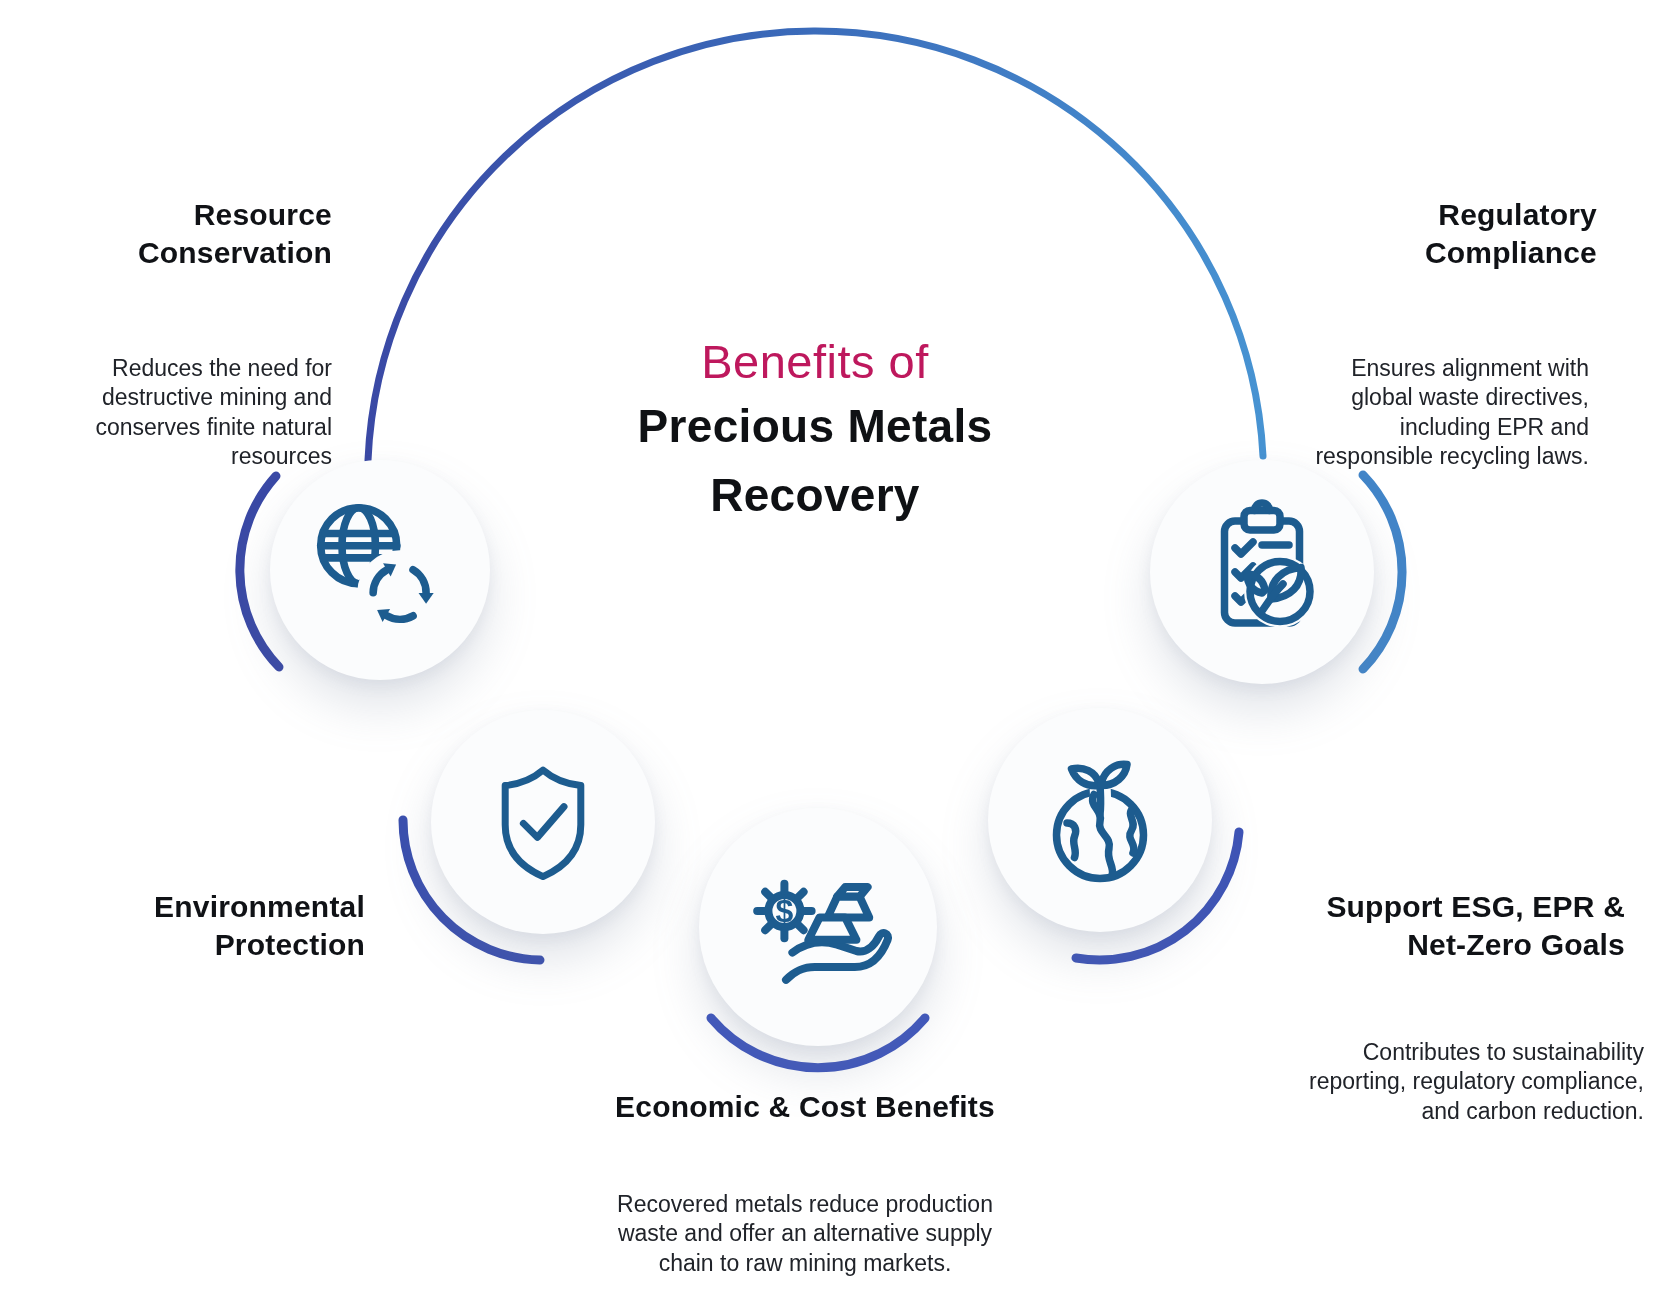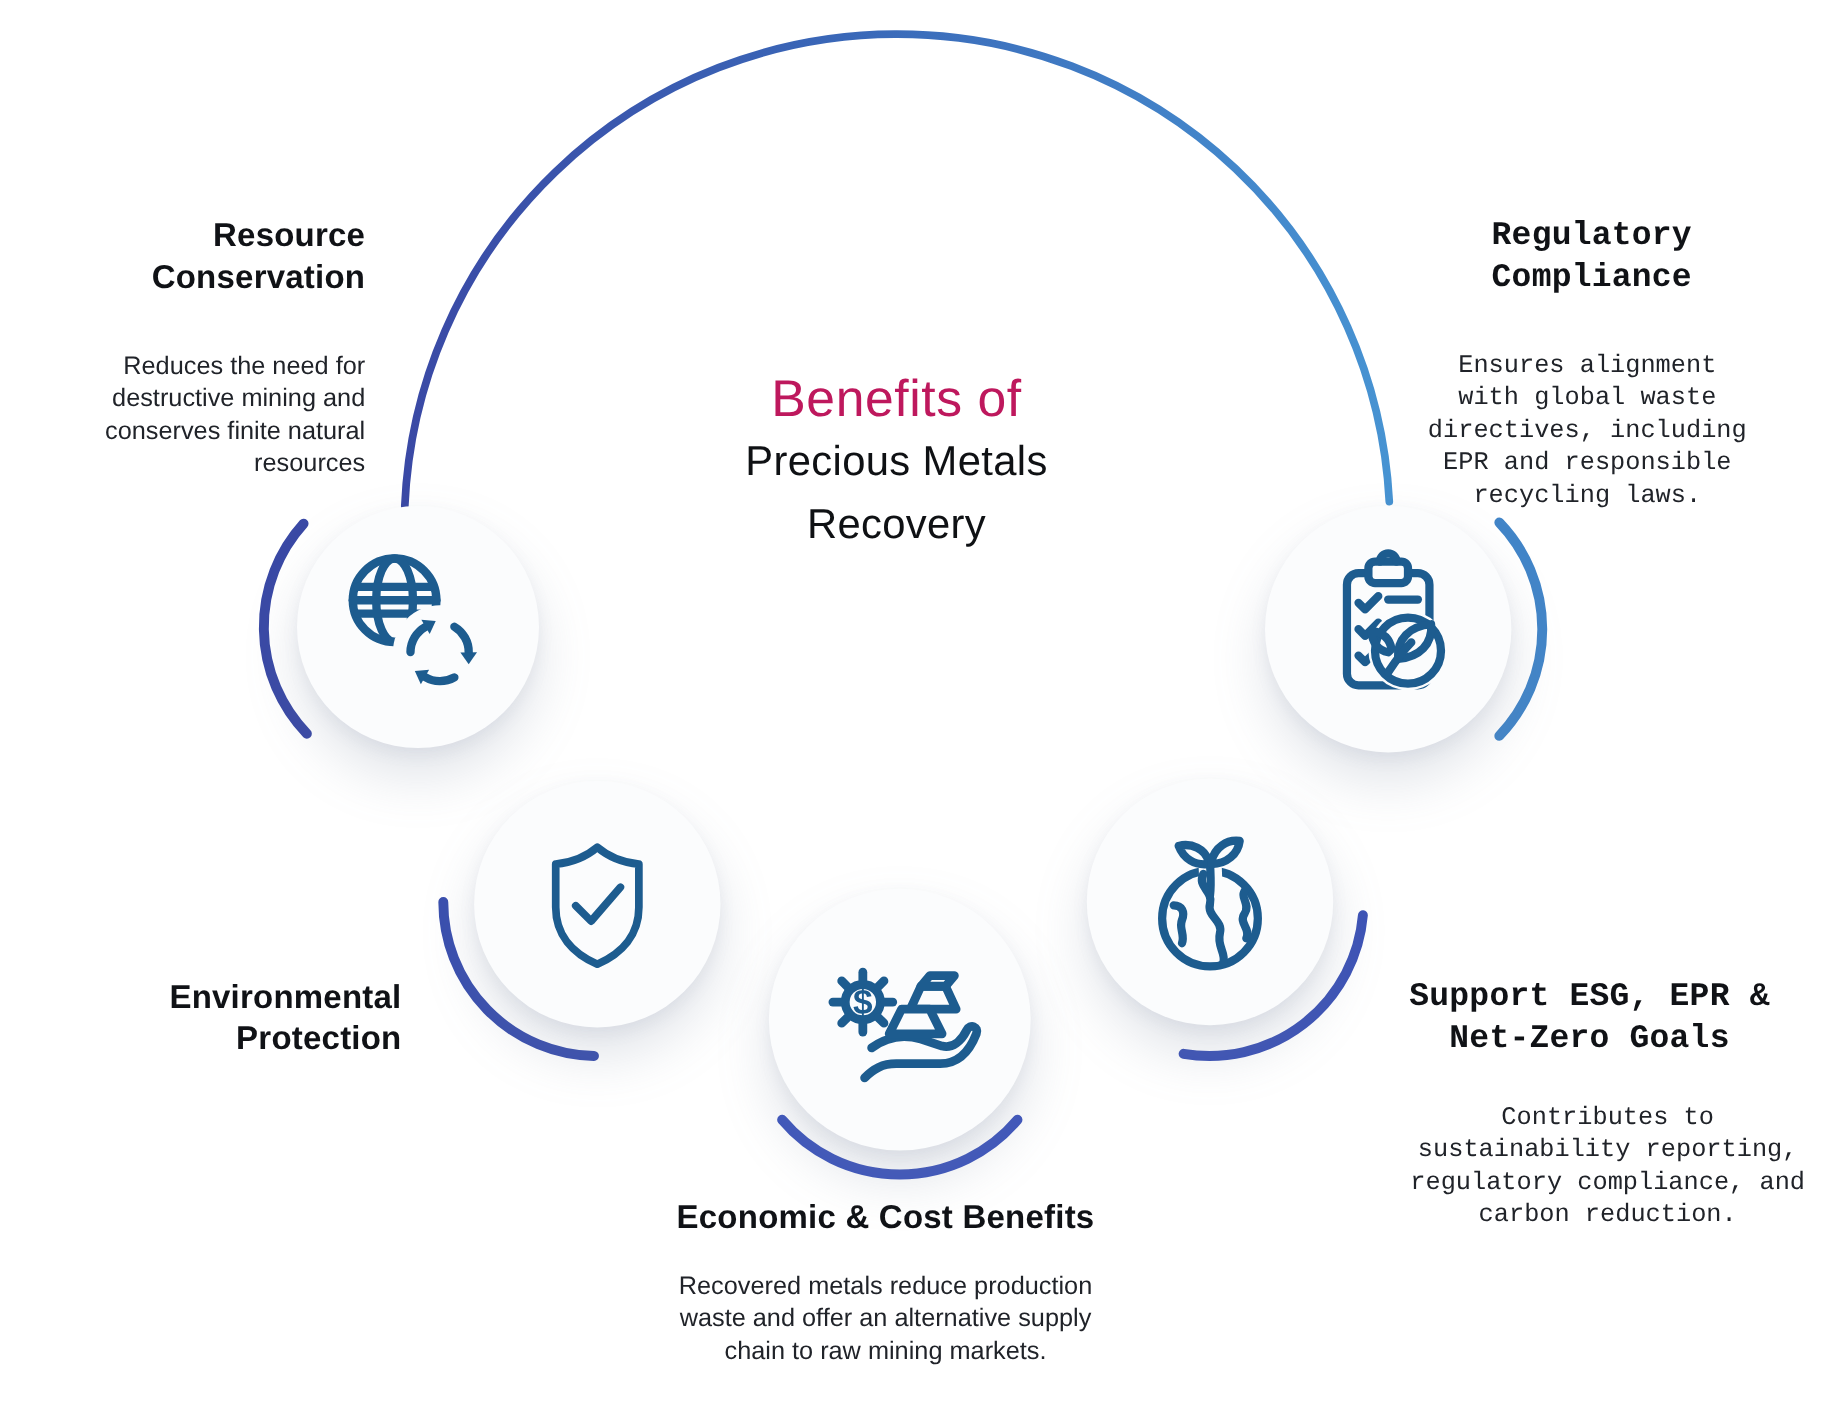--- a/index.html
+++ b/index.html
@@ -9,26 +9,26 @@
   }
   .arcs{position:absolute;left:0;top:0;width:1678px;height:1292px;}
   .node{
     position:absolute;border-radius:50%;background:#fbfcfd;
     box-shadow:0 26px 48px rgba(120,132,155,.22),0 6px 14px rgba(120,132,155,.10);
     display:flex;align-items:center;justify-content:center;
   }
   .icon{stroke:#1D5C8F;fill:none;stroke-width:5;stroke-linecap:round;stroke-linejoin:round;}
   .tb{position:absolute;}
   .h{font-weight:700;font-size:30px;line-height:1.28;color:#101216;letter-spacing:.2px;}
-  .d{font-size:23px;line-height:1.28;color:#202329;}
+  .d{font-size:23px;line-height:1.28;color:#202329;margin-top:36px;}
   .ra{text-align:right;}
-  .la{text-align:center;font-family:Liberation Mono, monospace;}
+  .la{text-align:right;}
   .ca{text-align:center;}
   .title-line1{font-size:47px;font-weight:400;line-height:1.28;color:#be185d;letter-spacing:.5px;}
-  .title-line23{font-size:38px;font-weight:400;line-height:1.5;color:#0f1114;letter-spacing:.3px;}
+  .title-line23{font-size:46px;font-weight:700;line-height:1.5;color:#0f1114;letter-spacing:.3px;}
 </style>
 </head>
 <body>
 
 <div class="canvas">
 
   <svg class="arcs" viewBox="0 0 1678 1292">
     <defs>
       <linearGradient id="bigArcGrad" gradientUnits="userSpaceOnUse" x1="368" y1="460" x2="1263" y2="456">
         <stop offset="0" stop-color="#3A49A5"></stop>

